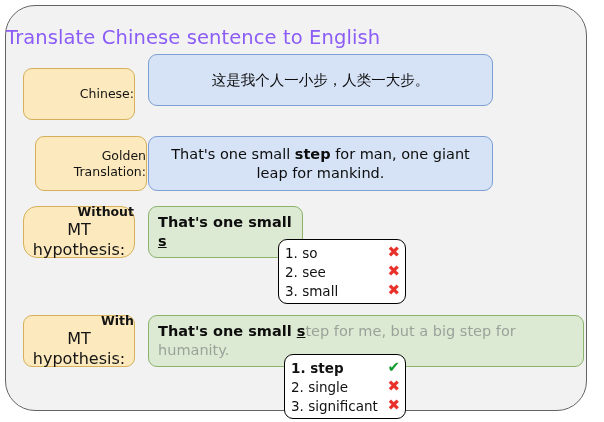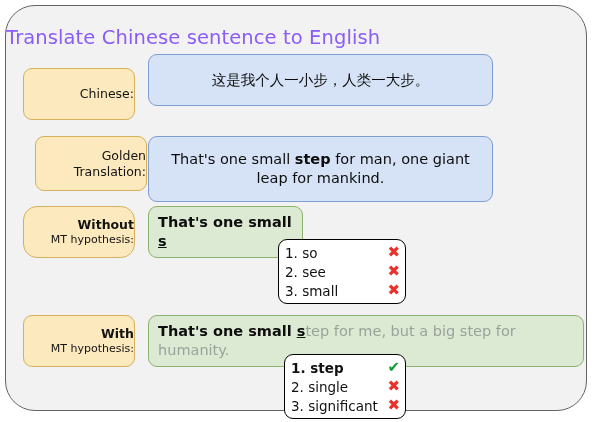--- a/index.html
+++ b/index.html
@@ -52,21 +52,21 @@
     display: flex;
     flex-direction: column;
     align-items: flex-end;
     justify-content: center;
     color: #141414;
     line-height: 1.28;
     text-align: center;
   }
   .label-chip .l1 { font-size: 12.5px; }
   .label-chip .l1.bold { font-weight: bold; font-size: 12.5px; }
-  .label-chip .l2 { font-size: 11px; }
+  .label-chip .l2 { font-size: 16px; }
 
   
   .content-box {
     position: absolute;
     box-sizing: border-box;
     border-radius: 9px;
     display: flex;
     align-items: center;
     justify-content: center;
     padding: 4px 9px;
@@ -124,21 +124,21 @@
 
   <div class="content-box blue" style="left:142px; top:48px; width:345px; height:52px;">
     <span class="txt">这是我个人一小步，人类一大步。</span>
   </div>
 
   <div class="label-chip" style="left:17px; top:130px; width:112px; height:55px;margin-left:12px;">
     <span class="l1">Golden</span>
     <span class="l1">Translation:</span>
   </div>
 
-  <div class="content-box blue" style="left:142px; top:130px; width:345px; height:66px;">
+  <div class="content-box blue" style="left:142px; top:130px; width:345px; height:55px;">
     <span class="txt"><span>That's one small </span><b>step</b><span> for man, one giant leap for mankind.</span></span>
   </div>
 
   <div class="label-chip" style="left:17px; top:200px; width:112px; height:52px;border-radius:14px;">
     <span class="l1 bold">Without</span>
     <span class="l2">MT hypothesis:</span>
   </div>
 
   <div class="content-box green" style="left:142px; top:200px; width:155px; height:52px; justify-content:flex-start;">
     <span class="txt left"><span class="typed">That's one small </span><span class="typed typed-underline">s</span></span>

